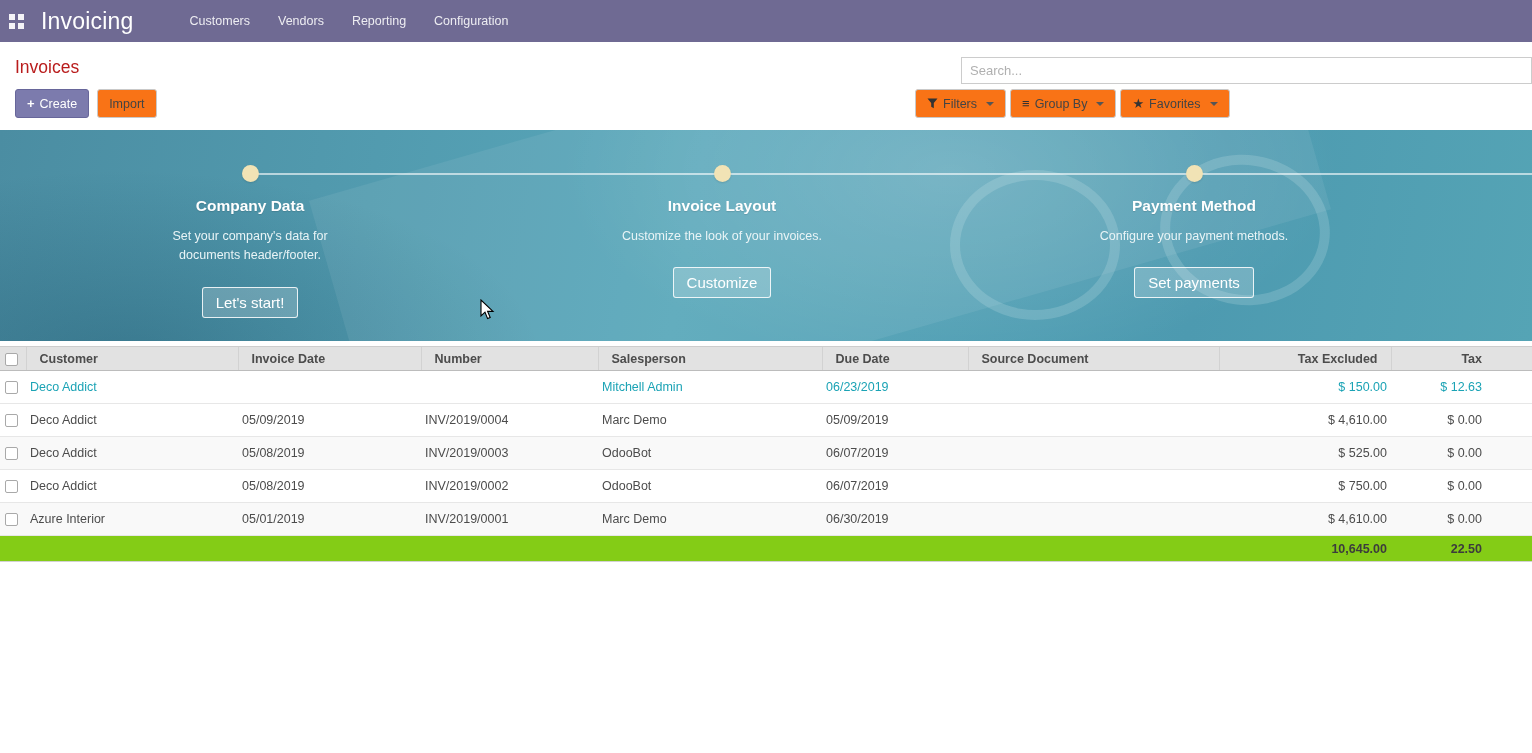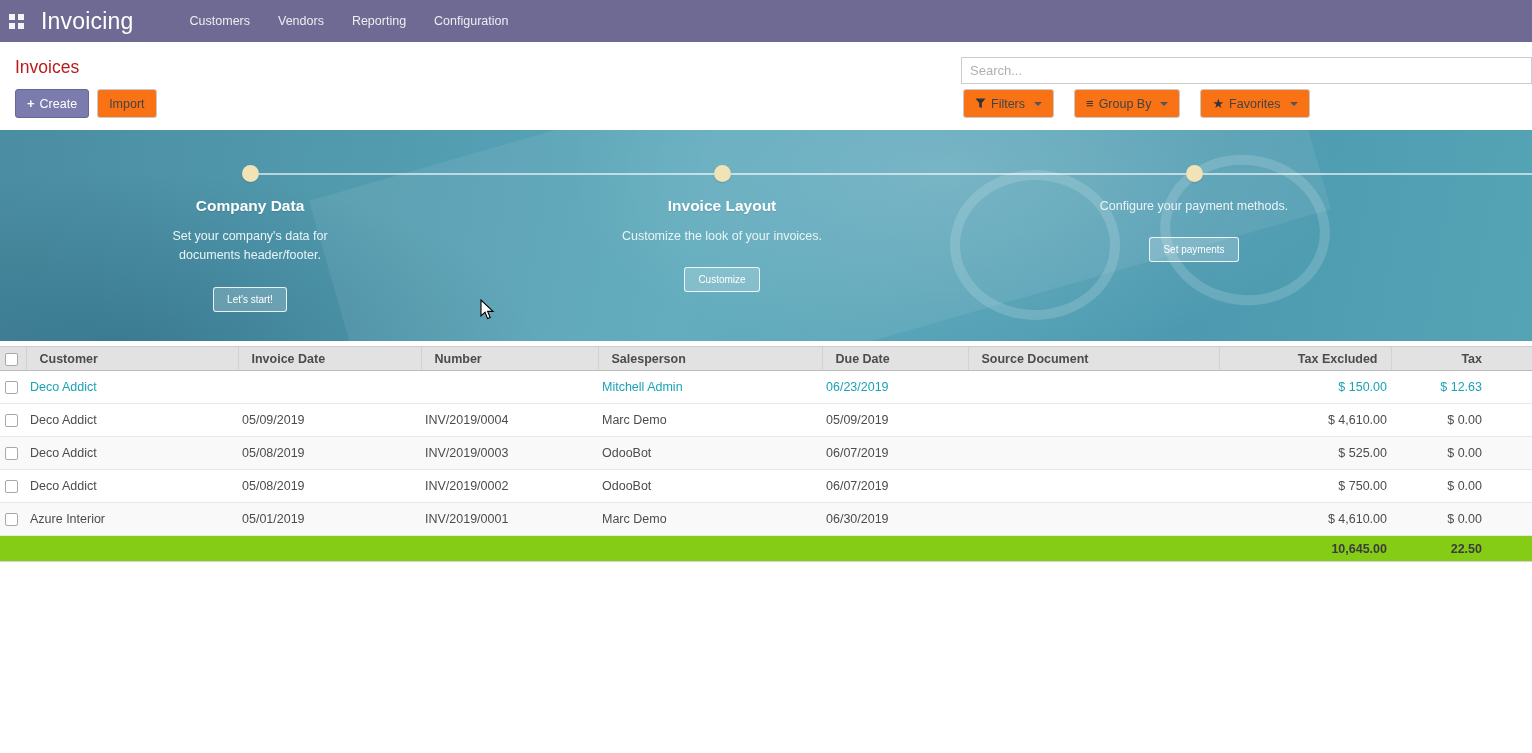--- a/index.html
+++ b/index.html
@@ -49,21 +49,21 @@
     position: absolute; top: 15px; left: 961px; width: 571px; height: 27px;
     border: 1px solid #cccccc; background: #fff;
   }
   .search-box input {
     width: 100%; height: 100%; border: none; outline: none;
     padding: 0 8px; font-size: 13px; color: #555;
     font-family: "Liberation Sans", sans-serif;
   }
   .search-box input::placeholder { color: #b0b0b0; }
 
-  .filter-buttons { position: absolute; top: 47px; left: 963px; display: flex; gap: 20px; }
+  .filter-buttons { position: absolute; top: 47px; left: 915px; display: flex; gap: 4px; }
   .caret {
     display: inline-block; width: 0; height: 0; margin-left: 4px;
     border-left: 4px solid transparent; border-right: 4px solid transparent;
     border-top: 4px solid #555;
   }
   .btn .ficon { font-size: 13px; line-height: 1; color: #333; }
 
   
   .onboarding {
     position: absolute; top: 130px; left: 0; width: 1532px; height: 211px;
@@ -92,21 +92,21 @@
   .dot-1 { left: 242px; } .dot-2 { left: 714px; } .dot-3 { left: 1186px; }
 
   .ob-step { position: absolute; top: 67px; width: 260px; text-align: center; }
   .step-1 { left: 120px; } .step-2 { left: 592px; } .step-3 { left: 1064px; }
   .ob-step h3 { font-size: 15.5px; font-weight: bold; margin-bottom: 12px; color: #fff; text-shadow: 0 1px 1px rgba(0,0,0,0.12); }
   .ob-step p { font-size: 12.5px; line-height: 1.55; color: #e9f4f6; width: 212px; margin: 0 auto; }
   .ob-btn {
     margin-top: 21px;
     background: rgba(255,255,255,0.2);
     border: 1px solid rgba(255,255,255,0.85);
-    color: #fff; font-size: 10px; padding: 6px 13px; border-radius: 3px;
+    color: #fff; font-size: 15px; padding: 6px 13px; border-radius: 3px;
     cursor: pointer; font-family: "Liberation Sans", sans-serif;
   }
 
   
   table.invoice-table {
     position: absolute; top: 346px; left: 0; width: 1532px;
     border-collapse: collapse; table-layout: fixed;
     font-size: 12.5px; color: #4c4c4c;
   }
   .invoice-table th {
@@ -211,20 +211,21 @@
     <h3>Company Data</h3>
     <p>Set your company's data for documents header/footer.</p>
     <button class="ob-btn">Let's start!</button>
   </div>
   <div class="ob-step step-2">
     <h3>Invoice Layout</h3>
     <p>Customize the look of your invoices.</p>
     <button class="ob-btn">Customize</button>
   </div>
   <div class="ob-step step-3">
+    <h3>Payment Method</h3>
     <p>Configure your payment methods.</p>
     <button class="ob-btn">Set payments</button>
   </div>
 </div>
 
 <table class="invoice-table">
   <colgroup>
     <col style="width:26px">
       <col style="width:212px">
       <col style="width:183px">

